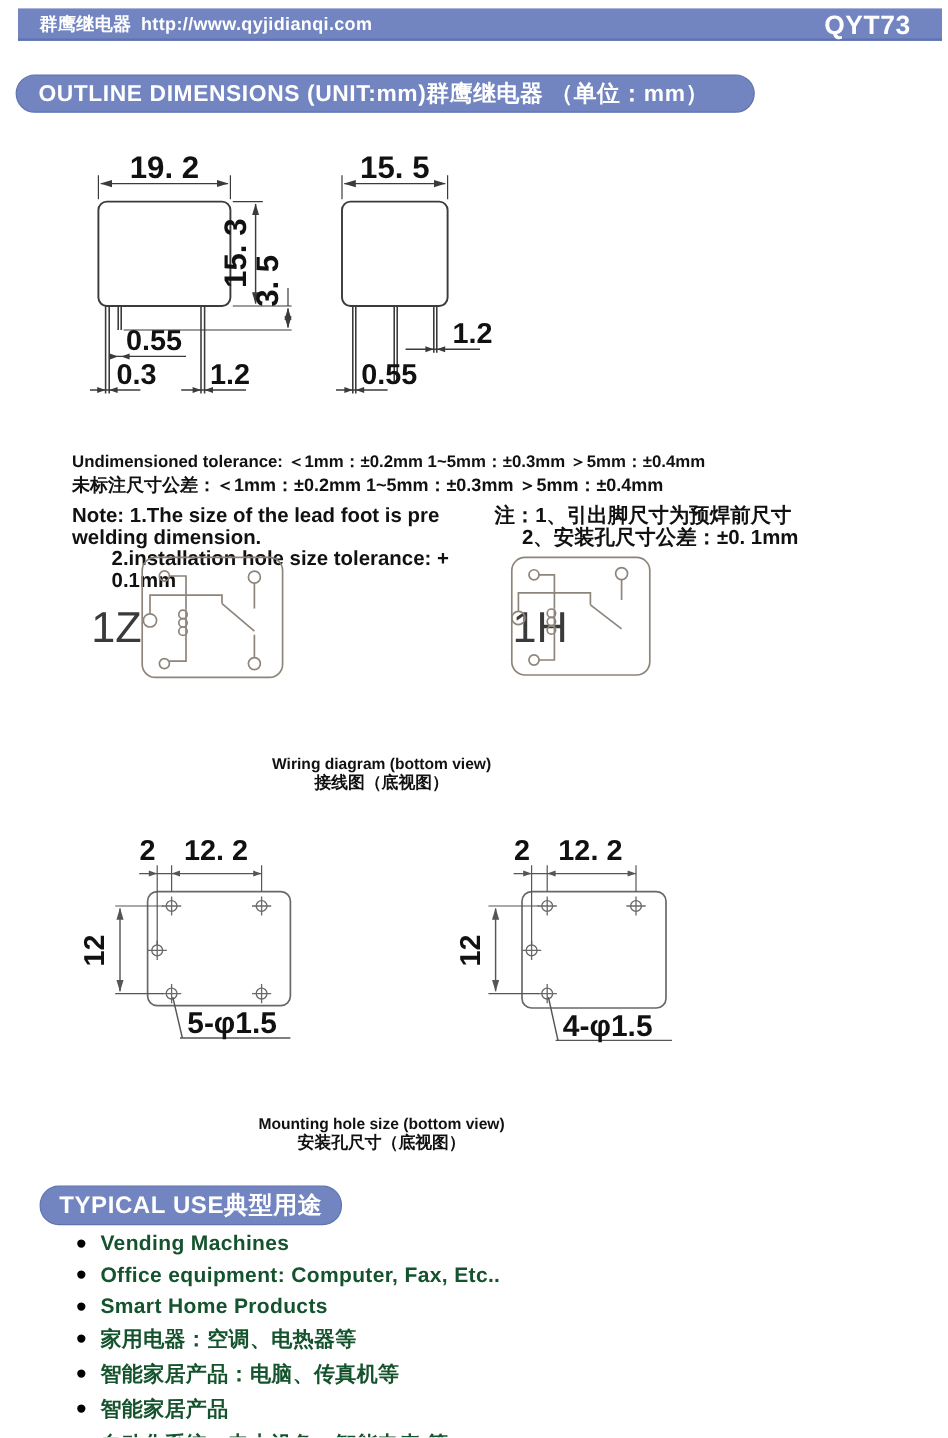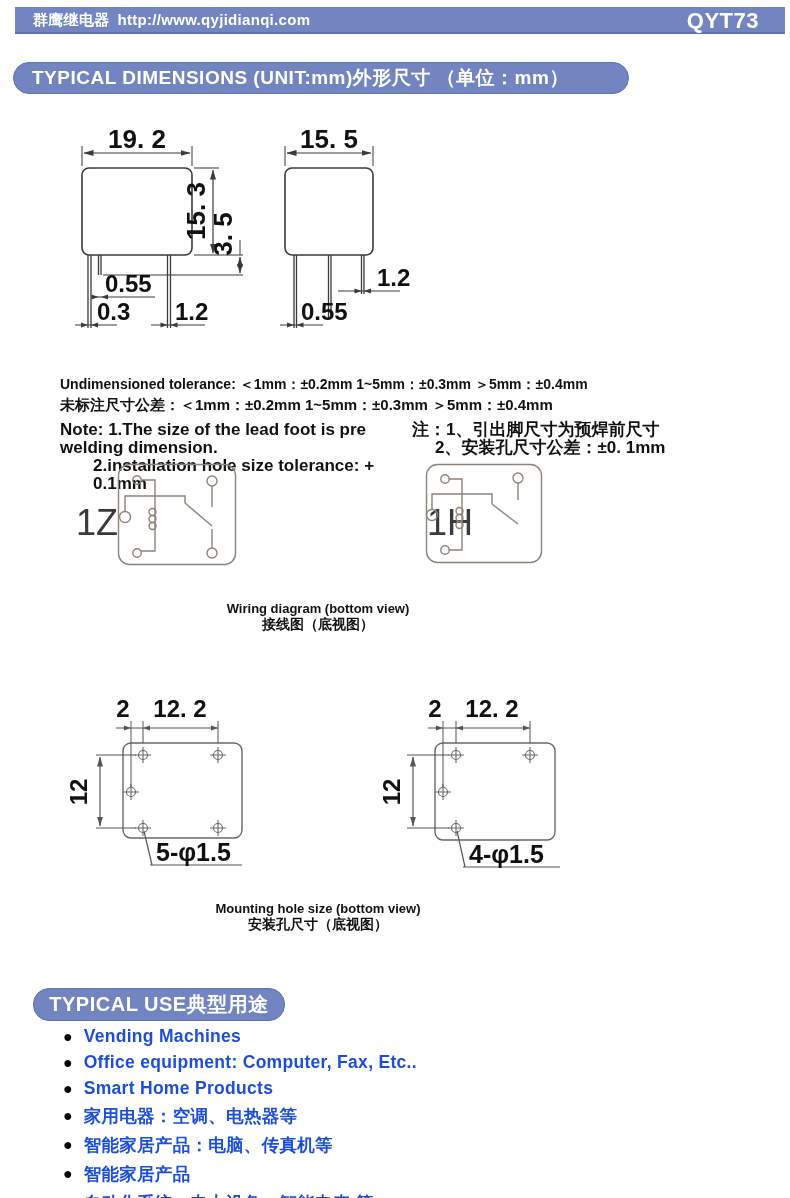--- a/index.html
+++ b/index.html
@@ -29,43 +29,43 @@
   .tol{position:absolute;left:60px;top:362px;width:680px;color:#111;margin-top:12px;}
   .tol .t-en{font-size:14px;font-weight:bold;line-height:20px;}
   .tol .t-cn{font-size:15px;font-weight:bold;line-height:21px;}
   .tol .notes{display:flex;margin-top:6px;}
   .tol .notes .col-en{width:352px;}
   .tol .notes div{font-size:17px;font-weight:bold;line-height:18px;}
   .tol .indent-en{padding-left:33px;}
   .tol .indent-cn{padding-left:23px;}
 
   .wire-label{position:absolute;font-size:36px;font-weight:500;color:#3a3a3a;}
-  .caption{position:absolute;left:118px;width:400px;text-align:center;color:#111;}
+  .caption{position:absolute;left:118px;width:400px;text-align:center;color:#111;margin-top:28px;}
   .caption .c-en{font-size:13px;font-weight:bold;line-height:15px;}
   .caption .c-cn{font-size:14px;font-weight:bold;line-height:16px;}
 
   
   .uselist{position:absolute;left:63px;top:1026px;}
   .uselist .item{display:flex;align-items:center;margin-bottom:5px;}
   .uselist .bullet{font-size:16px;color:#000;margin-right:11px;line-height:18px;}
-  .uselist .txt{font-size:17.5px;font-weight:bold;color:#1d4ed8;letter-spacing:.3px;}
+  .uselist .txt{font-size:17.5px;font-weight:bold;color:#14532d;letter-spacing:.3px;}
 </style>
 </head>
 <body>
 
 <div id="page">
 
   <div class="band">
     <div class="left">
       <span>群鹰继电器</span><span class="url">http://www.qyjidianqi.com</span>
     </div>
     <div class="model">QYT73</div>
   </div>
 
-  <div class="pill outline">TYPICAL DIMENSIONS (UNIT:mm)外形尺寸 （单位：mm）</div>
+  <div class="pill outline">OUTLINE DIMENSIONS (UNIT:mm)群鹰继电器 （单位：mm）</div>
 
   <svg style="position:absolute;left:55px;top:122px;" width="360" height="212" viewBox="0 0 360 212">
     <defs>
       <marker id="arO" markerWidth="10" markerHeight="8" refX="9.5" refY="4" orient="auto-start-reverse" markerUnits="userSpaceOnUse">
         <path d="M10,4 L0,1 L0,7 z" fill="#3b3b3b"></path>
       </marker>
     </defs>
     <g stroke="#3b3b3b" fill="none" stroke-width="1.6">
       <rect x="27" y="46" width="110" height="87" rx="7"></rect>
       <rect x="230" y="46" width="88" height="87" rx="7"></rect>

